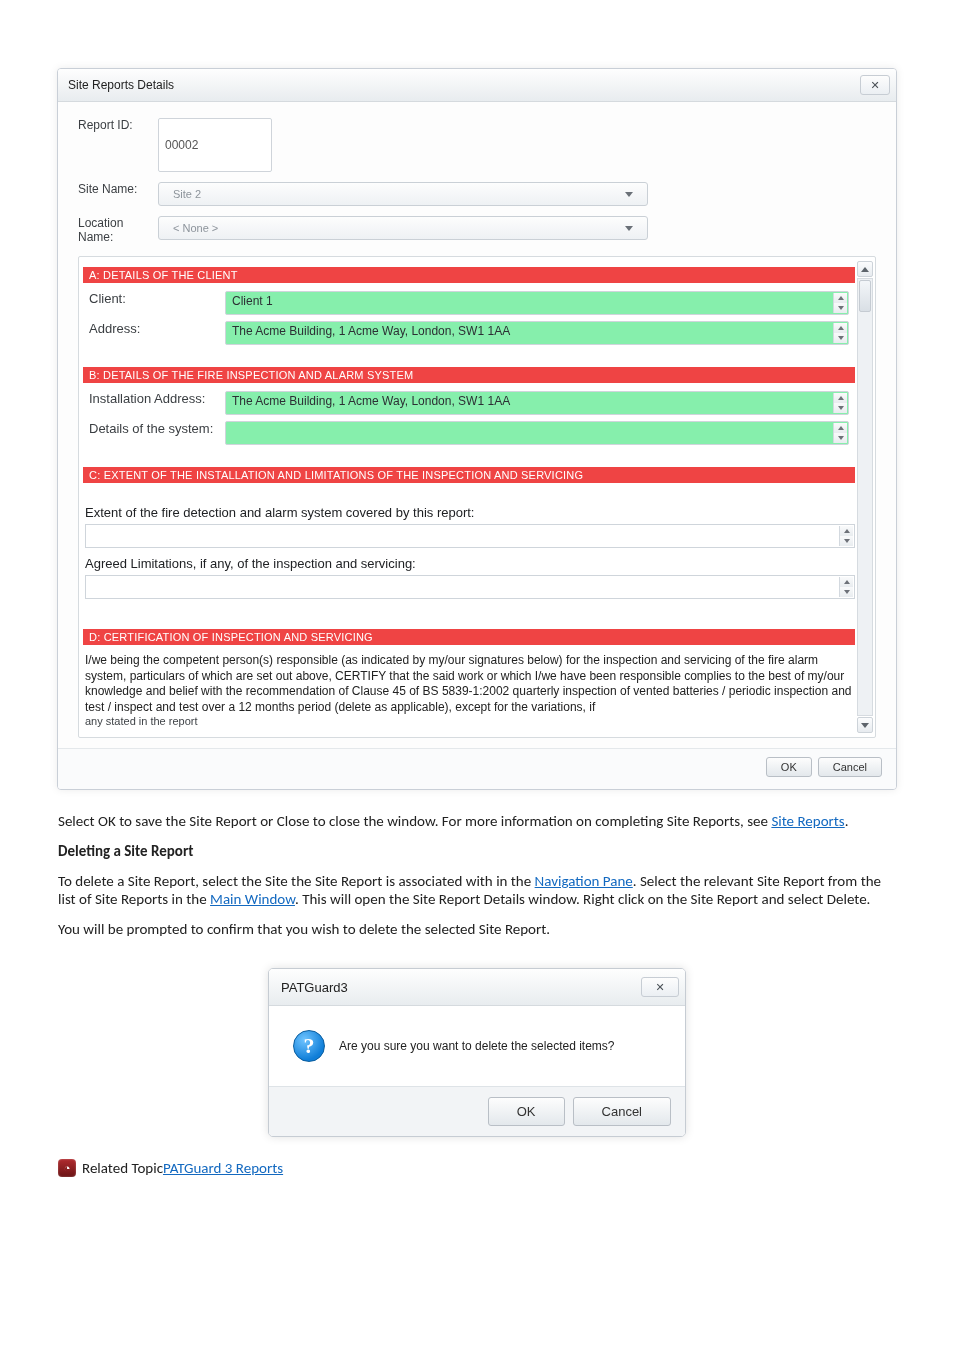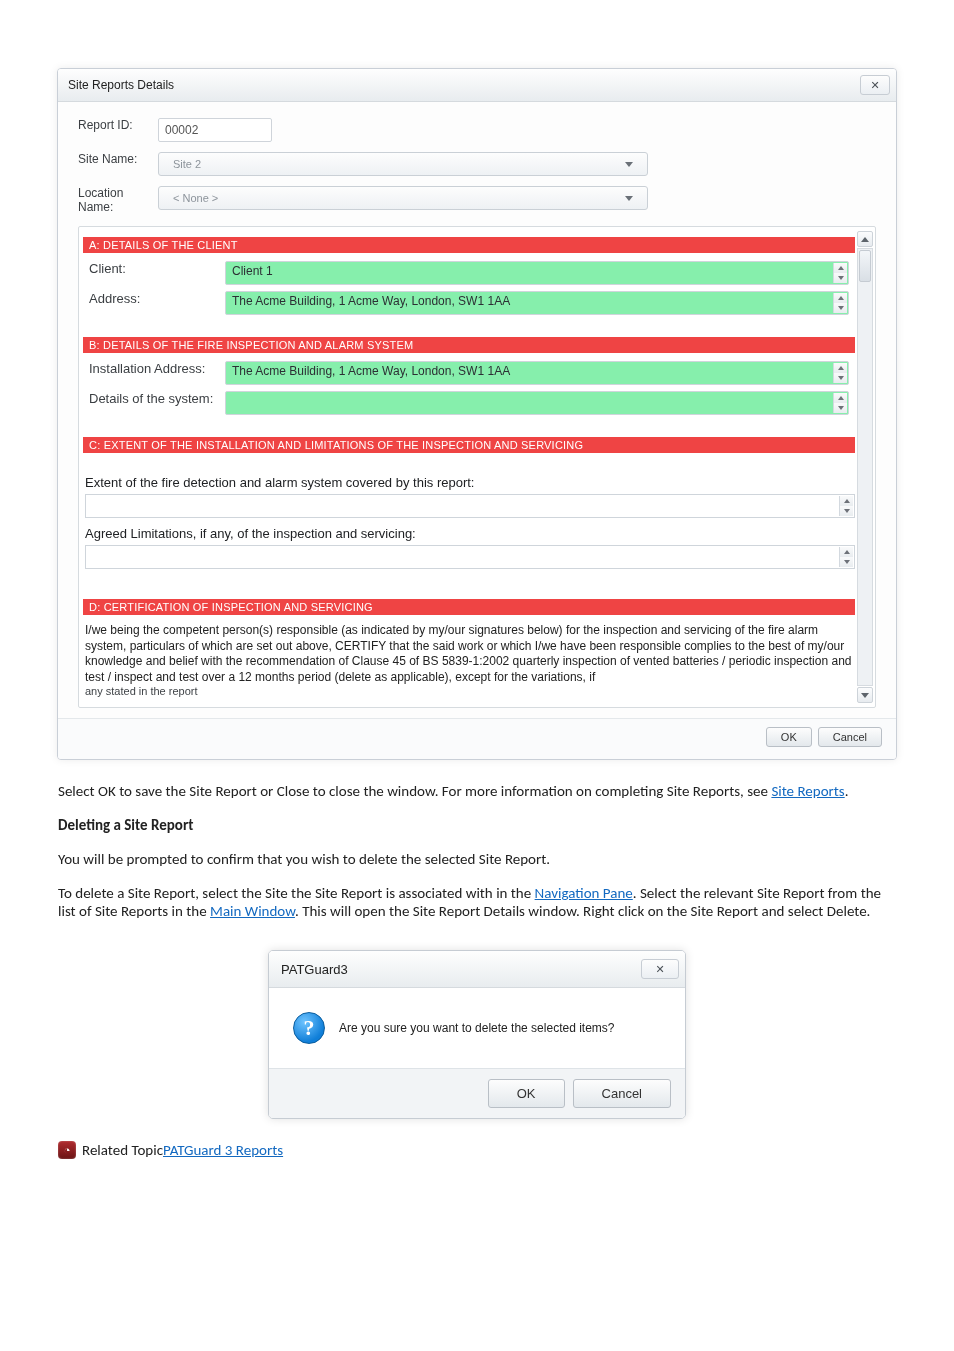--- a/index.html
+++ b/index.html
@@ -41,21 +41,21 @@
     font-size:11px;
   }
   .dbody{
     padding:16px 20px 10px 20px;
   }
 
   .topform-row{display:flex;margin-bottom:10px}
   .topform-row .lbl{width:80px;color:#3b3f43}
   .txt{
     background:#fff;border:1px solid #cfd4da;border-radius:2px;
-    padding:2px 6px;height:18px;display:flex;align-items:center;color:#555;
+    padding:17px 6px;height:18px;display:flex;align-items:center;color:#555;
   }
   .combo{
     width:460px;height:22px;border:1px solid #cad0d6;border-radius:3px;
     background:linear-gradient(#fdfdfd,#eef1f4);
     display:flex;align-items:center;justify-content:space-between;
     padding:0 14px;color:#8d949b;font-size:11px;
   }
   .combo .caret{width:0;height:0;border-left:4px solid transparent;border-right:4px solid transparent;border-top:5px solid #6a7077}
 
   .scrollcol{position:absolute;right:2px;top:226px;bottom:54px;width:16px}
@@ -96,21 +96,21 @@
     border-top:1px solid #e4e8eb;background:#fafbfc;
   }
   .btn{
     border:1px solid #b9bfc6;border-radius:3px;
     background:linear-gradient(#fdfdfd,#e3e8ec);
     padding:3px 14px;font-size:11px;color:#333;
   }
 
   
   .doc{width:838px;margin:22px auto 0 auto;font-family:Calibri,Arial,sans-serif;font-size:15px}
-  .doc p{margin:16px 0 12px 0}
+  .doc p{margin:8px 0 12px 0}
   .lnk{color:#1369c0;text-decoration:underline;cursor:pointer}
   .idx{color:#222}
   .bold{font-weight:600}
 
   
   .mini{
     width:416px;border:1px solid #c6ccd3;border-radius:5px;background:#fff;
     box-shadow:0 0 10px rgba(0,0,0,.12);margin:30px auto 0 auto;overflow:hidden;
   }
   .mini .titlebar{font-size:13px;padding:8px 6px 8px 12px}
@@ -288,24 +288,24 @@
     <div class="btn">OK</div>
     <div class="btn">Cancel</div>
   </div>
 </div>
 
 <div class="doc">
   <p>
     <span>Select OK to save the Site Report or Close to close the window. For more information on completing Site Reports, see </span><span class="lnk">Site Reports</span><span>.</span>
   </p>
   <p class="bold idx">Deleting a Site Report</p>
-  <p>You will be prompted to confirm that you wish to delete the selected Site Report.</p>
   <p>
     <span>To delete a Site Report, select the Site the Site Report is associated with in the </span><span class="lnk">Navigation Pane</span><span>. Select the relevant Site Report from the list of Site Reports in the </span><span class="lnk">Main Window</span><span>. This will open the Site Report Details window. Right click on the Site Report and select Delete.</span>
   </p>
+  <p>You will be prompted to confirm that you wish to delete the selected Site Report.</p>
 </div>
 
 <div class="mini">
   <div class="titlebar">
     <span>PATGuard3</span>
     <div class="winctrl">
         <span>✕</span>
       </div>
   </div>
   <div class="mbody">

